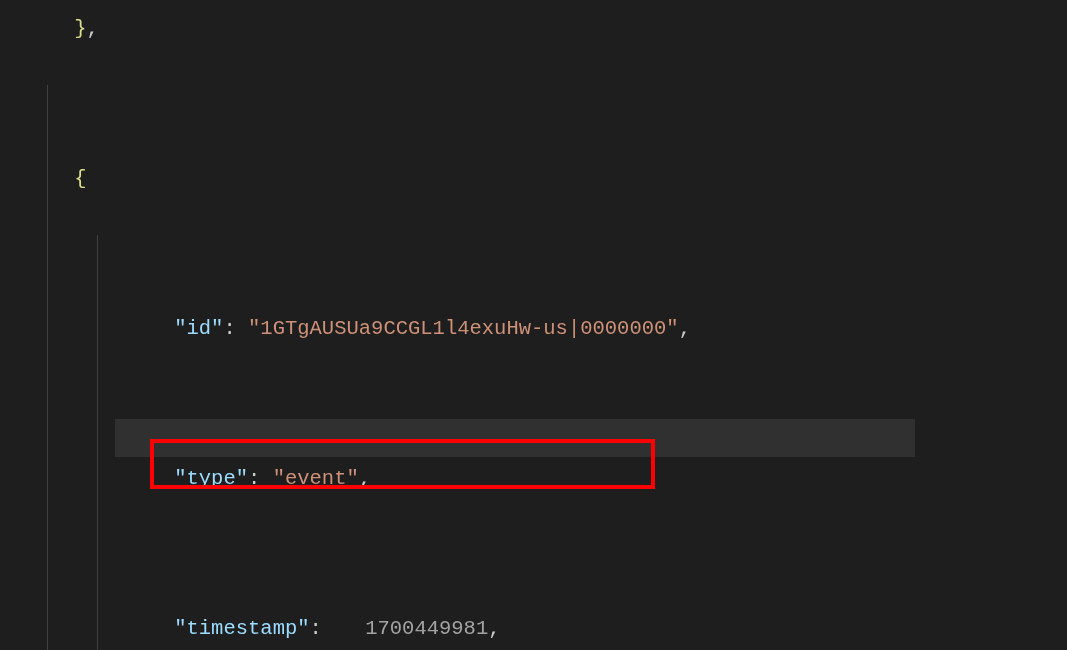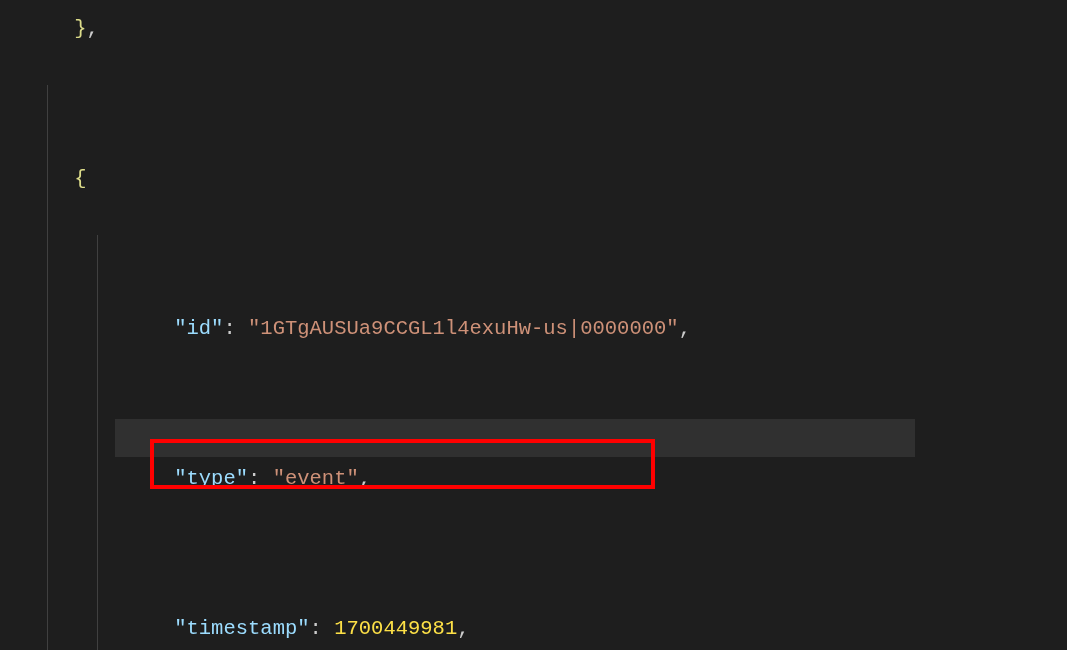--- a/index.html
+++ b/index.html
@@ -33,21 +33,21 @@
     background: #404040;
   }
   .ig1 { left: 47px; }
   .ig2 { left: 97px; }
   .lvl0 { padding-left: 25px; }
   .lvl2 { padding-left: 125px; }
 
   .brace   { color: #dcdc8a; }
   .key     { color: #9cdcfe; }
   .string  { color: #ce9178; }
-  .number  { color: #fde047; }
+  .number  { color: #a3a3a3; margin-left: 31px; }
   .punct   { color: #cccccc; }
 
   .highlight-row {
     position: absolute;
     left: 115px;
     width: 800px;
     height: 37.5px;
     background: #303030;
     z-index: 0;
   }

